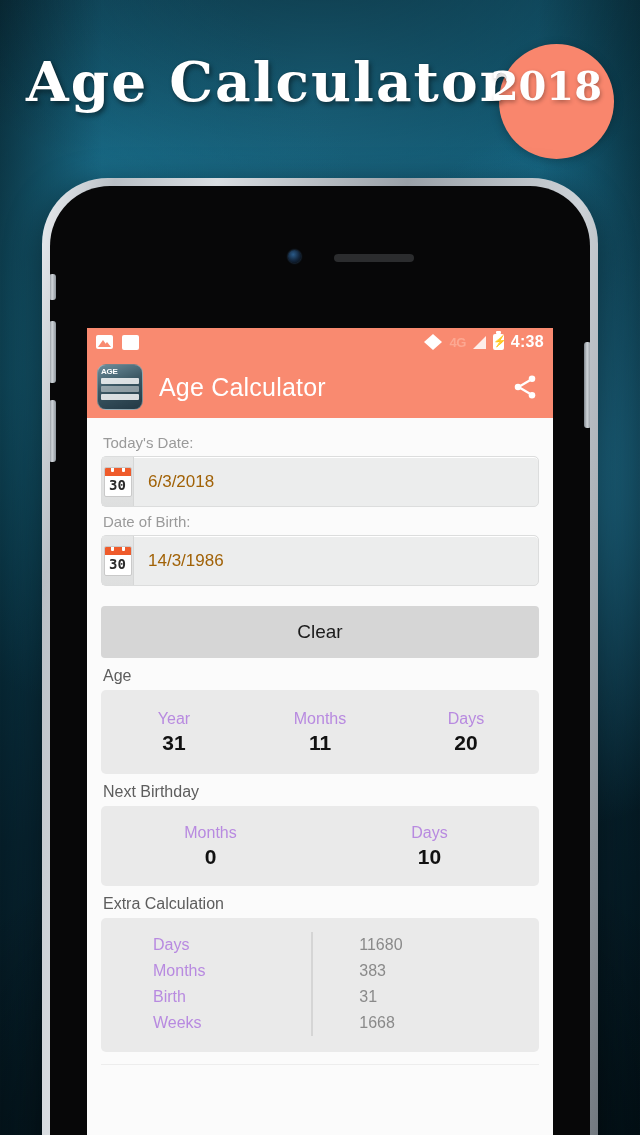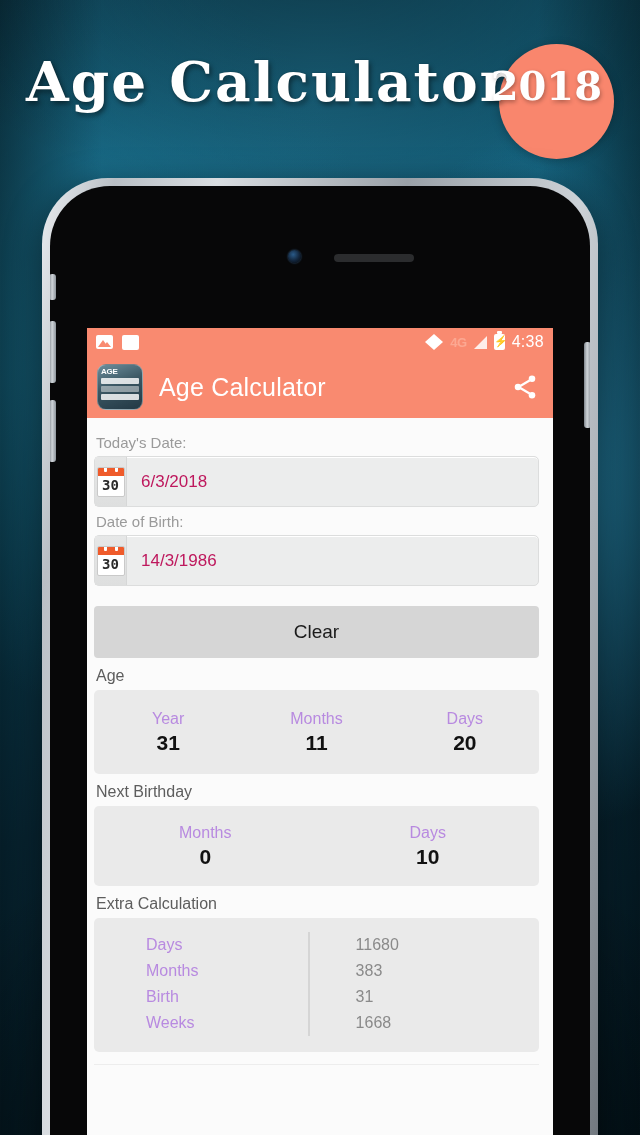--- a/index.html
+++ b/index.html
@@ -134,21 +134,21 @@
   .ico-batt{
     width:11px;height:16px;background:#fff;border-radius:2px;position:relative;
   }
   .ico-batt:before{
     content:""; position:absolute; left:3px; top:-3px; width:5px;height:3px;background:#fff;border-radius:1px;
   }
   .ico-batt:after{
     content:"\26A1"; position:absolute; left:1px; top:-1px;
     font-size:11px; color:#f98a70; line-height:16px;
   }
-  #clock{ font-size:16px; font-weight:400; letter-spacing:.3px;text-align:right; }
+  #clock{ font-size:16px; font-weight:700; letter-spacing:.3px;text-align:right; }
 
   
   #appbar{
     height:62px; background:#f98a70;
     display:flex; align-items:center; padding:0 14px 0 10px;
   }
   #app-icon{
     width:46px; height:46px; border-radius:9px; flex:none;
     background:linear-gradient(160deg,#6c8e9c,#3b5763 45%,#223844);
     border:1px solid rgba(255,255,255,.35);
@@ -157,21 +157,21 @@
   }
   #app-icon .ai-top{ font-size:8px; font-weight:700; color:#fff; line-height:8px; letter-spacing:-.3px; }
   #app-icon .ai-row{ height:6px; background:rgba(255,255,255,.82); border-radius:1px; }
   #app-icon .ai-row.dark{ background:rgba(255,255,255,.45); }
   #app-title{
     margin-left:16px; color:#fff; font-size:25px; font-weight:400; letter-spacing:.2px;
   }
   #share-btn{ margin-left:auto; width:28px; height:28px; }
 
   
-  #content{ padding:10px 14px 0 7px; }
+  #content{ padding:10px 14px 0 14px; }
   .field-label{
     font-size:15px; color:#9a9a9a; margin:6px 0 5px 2px;
   }
   .date-field{
     height:51px; background:#eceded; border:1px solid #dcdddd;
     border-radius:5px; display:flex; align-items:center;
     box-shadow:inset 0 1px 0 #fff;
   }
   .cal-icon{
     width:32px; height:49px; flex:none;
@@ -189,21 +189,21 @@
   }
   .cal-glyph .cal-top:before,.cal-glyph .cal-top:after{
     content:""; position:absolute; top:-2px; width:3px;height:6px;background:#fff;border-radius:1px;
   }
   .cal-glyph .cal-top:before{ left:6px; }
   .cal-glyph .cal-top:after{ right:6px; }
   .cal-num{
     font-family:"DejaVu Sans Mono", monospace;
     font-size:14px; font-weight:700; color:#2b2b2b; line-height:20px; padding-bottom:1px;
   }
-  .date-value{ margin-left:14px; font-size:17px; color:#be185d; }
+  .date-value{ margin-left:14px; font-size:17px; color:#a16207; }
 
   #buttons{ display:flex; gap:14px; margin-top:20px; }
   .btn{
     flex:1; height:52px; border-radius:4px;
     display:flex; align-items:center; justify-content:center;
     font-size:19px;
   }
   #btn-clear{ background:#d6d6d6; color:#1b1b1b; }
   #btn-calc{ background:#f98a70; color:#fff; }
 

